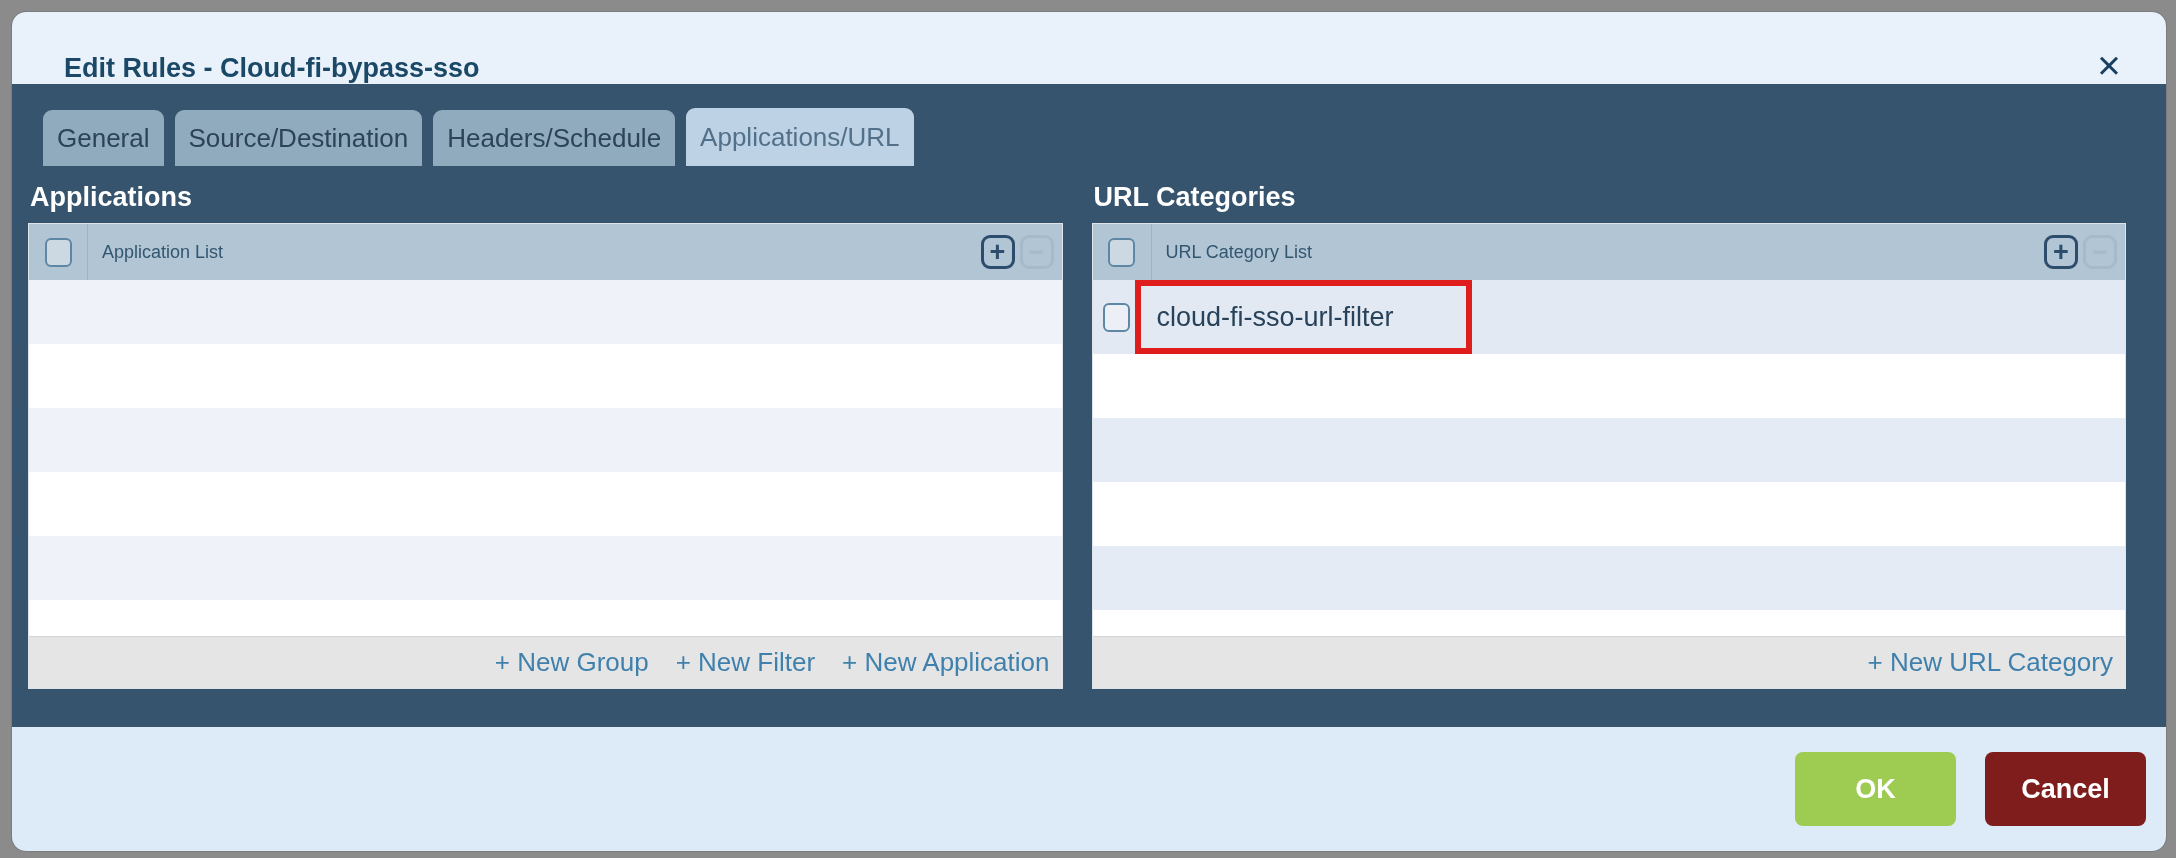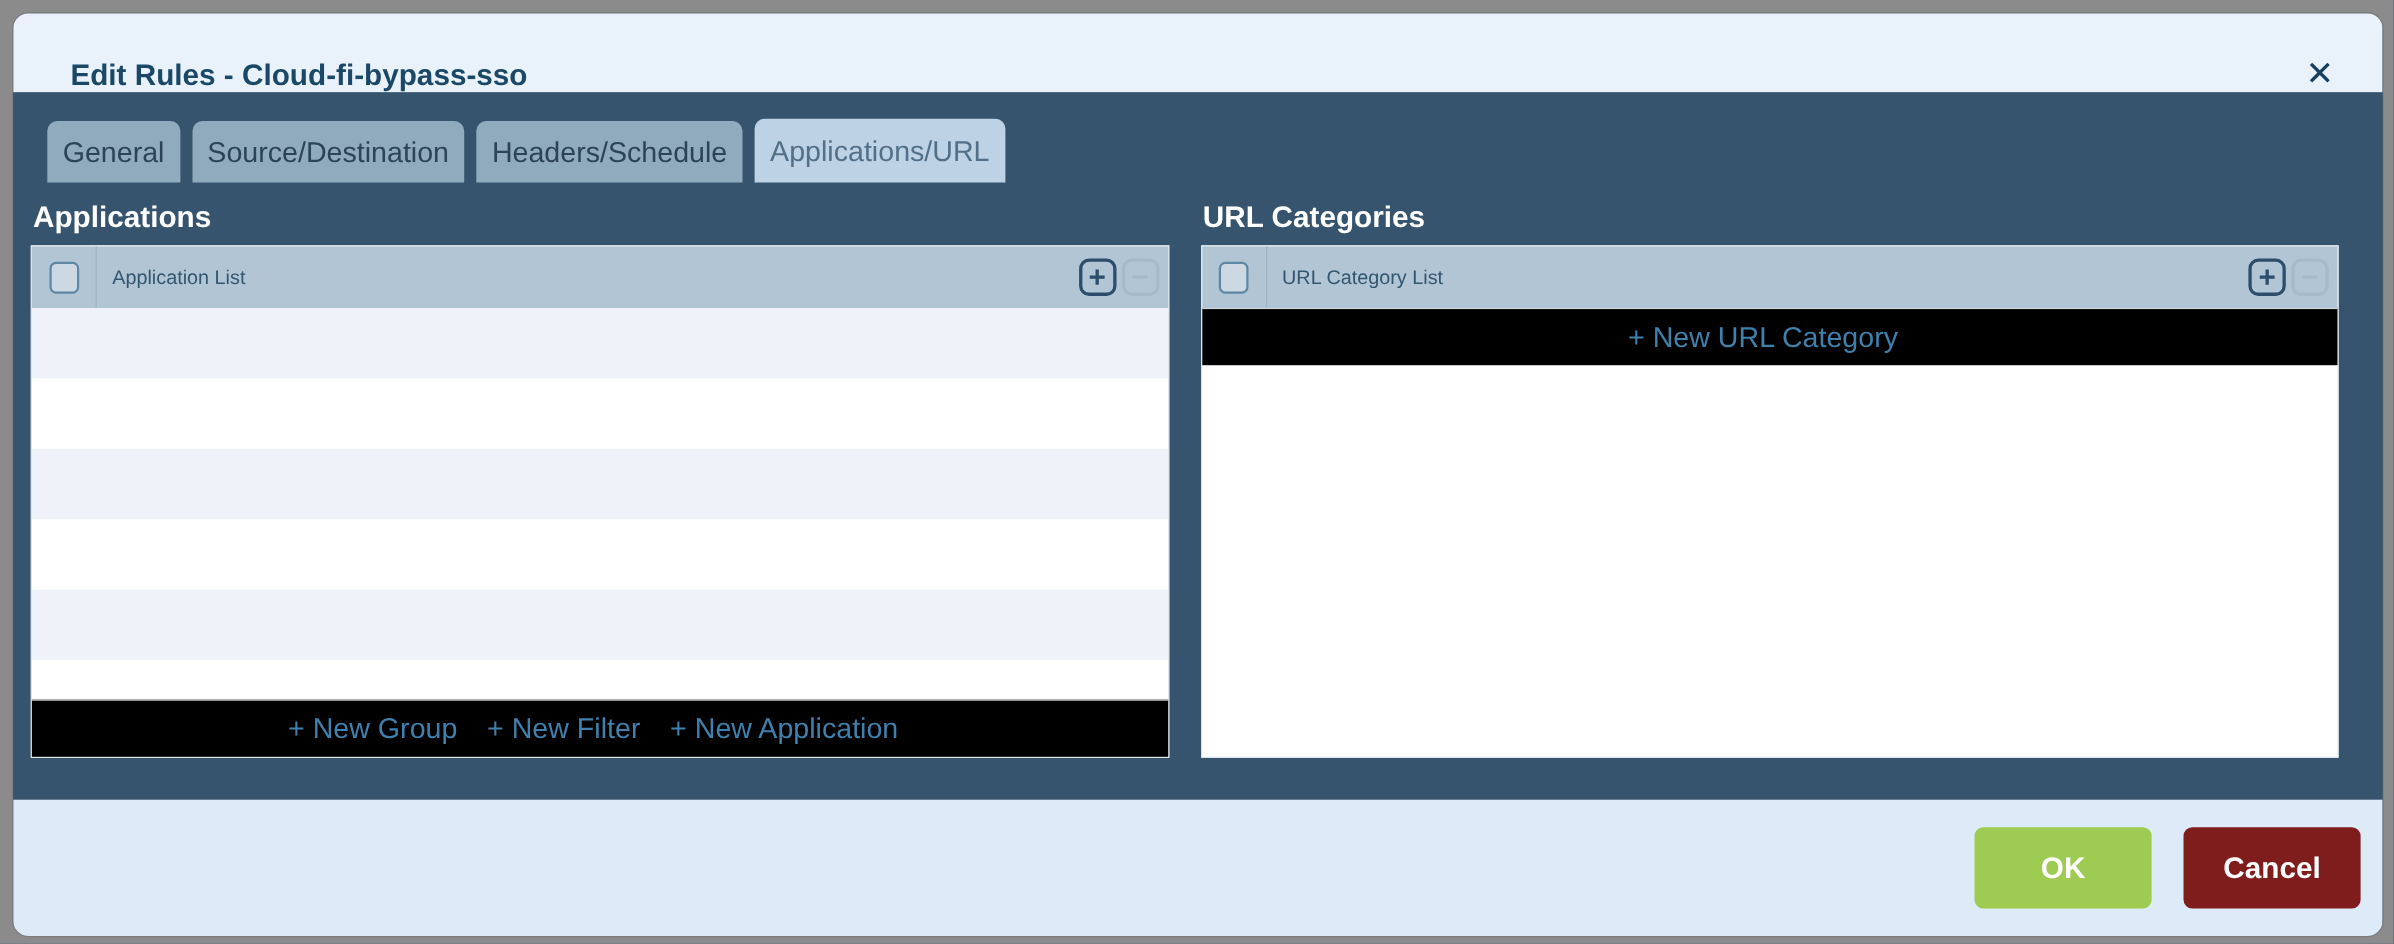--- a/index.html
+++ b/index.html
@@ -174,24 +174,24 @@
     z-index: 2;
   }
   .item-label {
     font-size: 27px;
     color: #27425a;
     white-space: nowrap;
   }
   .panel-footer {
     flex: 0 0 52px;
     border-top: 1px solid #cfd4d9;
-    background: #000000;
-    display: flex;
-    align-items: center;
-    justify-content: center;
+    background: #e5e5e5;
+    display: flex;
+    align-items: center;
+    justify-content: flex-end;
     gap: 27px;
     padding-right: 12px;
   }
   .new-link {
     font-size: 26px;
     color: #3f80ad;
     text-decoration: none;
     cursor: pointer;
     white-space: nowrap;
   }
@@ -273,20 +273,33 @@
       <div class="panel right">
         <div class="panel-header">
           <div class="cb-cell">
             <div class="checkbox"></div>
           </div>
           <div class="header-sep"></div>
           <div class="panel-header-title">URL Category List</div>
           <div class="icon-btn">+</div>
           <div class="icon-btn disabled">−</div>
         </div>
+        <div class="panel-body">
+          <div class="row item-row">
+            <div class="checkbox"></div>
+            <div class="red-box">
+              <span class="item-label">cloud-fi-sso-url-filter</span>
+            </div>
+          </div>
+          <div class="row"></div>
+          <div class="row striped"></div>
+          <div class="row"></div>
+          <div class="row striped"></div>
+          <div class="row"></div>
+        </div>
         <div class="panel-footer">
           <a class="new-link">+ New URL Category</a>
         </div>
       </div>
 
     </div>
   </div>
 
   <div class="footerbar">
     <button class="btn btn-ok">OK</button>

